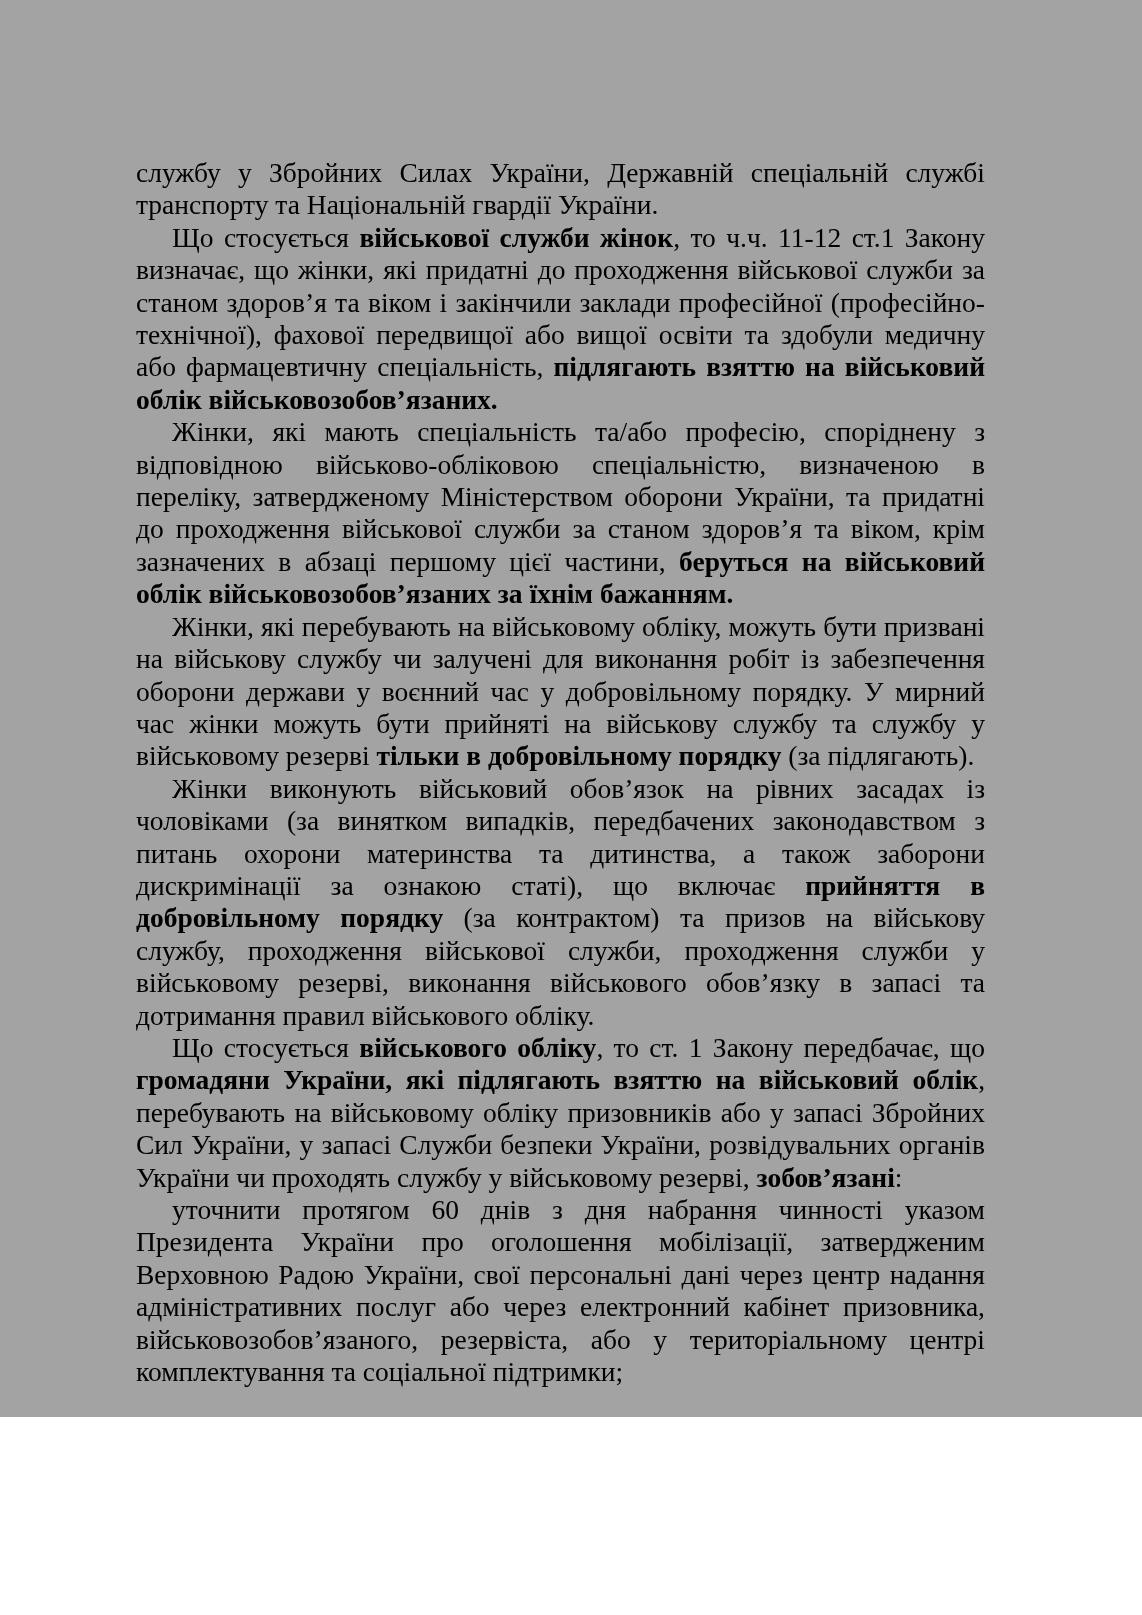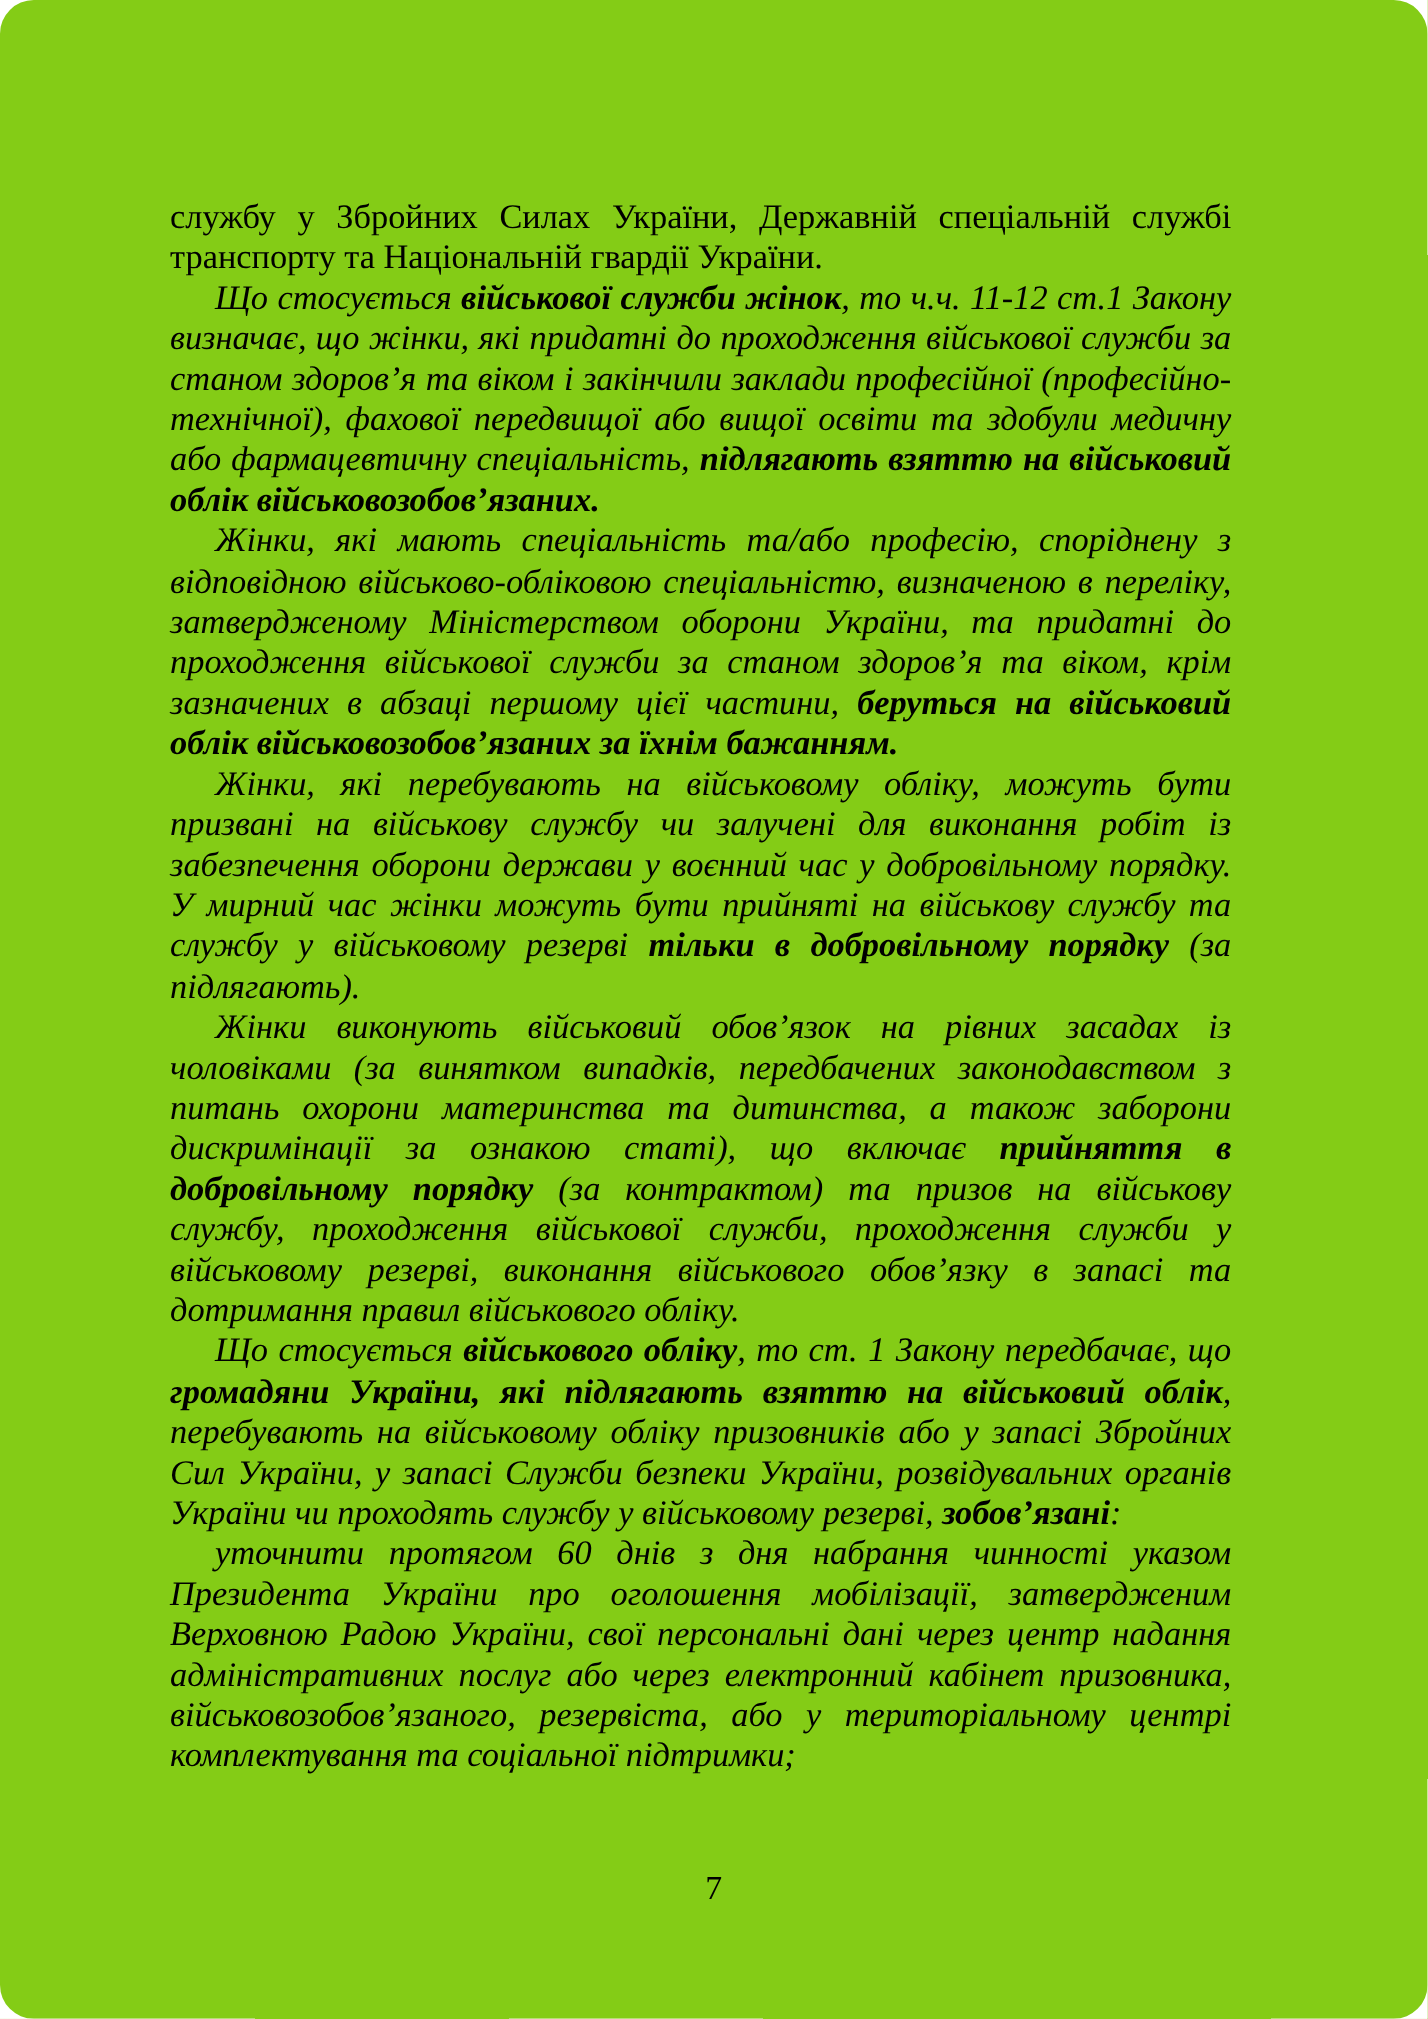--- a/index.html
+++ b/index.html
@@ -4,43 +4,41 @@
 <title>Document Page</title>
 <style>
   html, body {
     margin: 0;
     padding: 0;
     background: #ffffff;
   }
   .page {
     position: relative;
     width: 1142px;
-    height: 1615px;
-    background: #84cc16;
+    height: 1417px;
+    background: #a3a3a3;
     color: #000000;
     font-family: "Liberation Serif", serif;
     overflow: hidden;
-    border-radius: 27px;
   }
   .content {
     position: absolute;
     left: 136px;
     top: 157px;
     width: 849px;
   }
   .para {
     margin: 0;
     font-size: 27.5px;
     line-height: 32.4px;
     text-align: justify;
     text-align-last: left;
   }
   .para.indent {
     text-indent: 36px;
-    font-style: italic;
   }
   .para b {
     font-weight: bold;
   }
   .footer {
     position: absolute;
     left: 0;
     top: 1494px;
     width: 100%;
     text-align: center;

